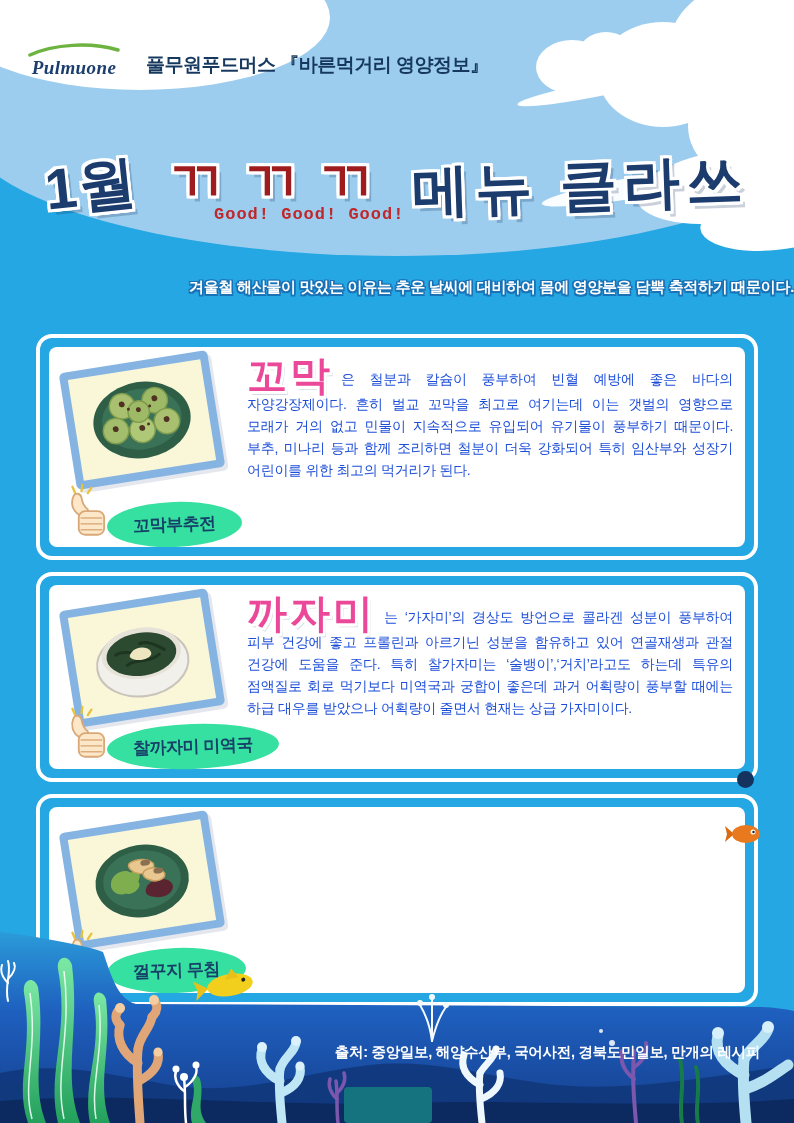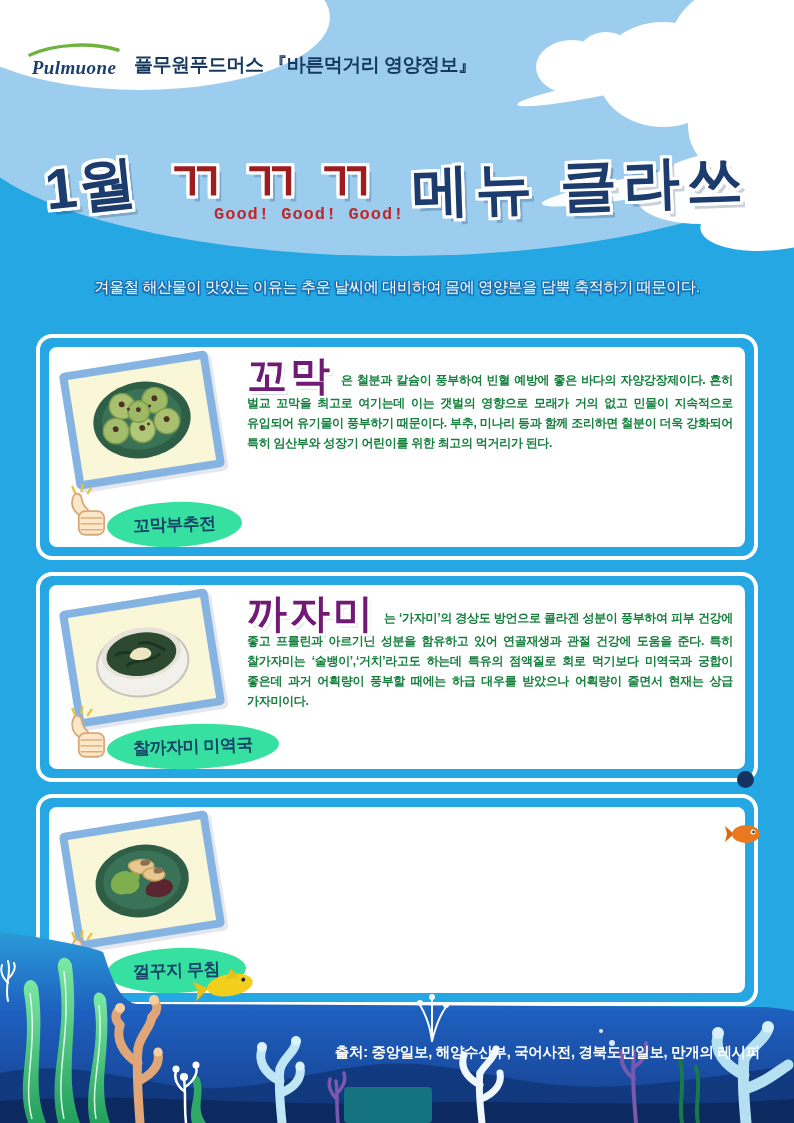--- a/index.html
+++ b/index.html
@@ -22,67 +22,67 @@
   .c-r2   { left:668px; top:-18px; width:160px; height:140px; }
   .c-r3   { left:688px; top:66px;  width:150px; height:120px; }
   .c-r4   { left:742px; top:30px;  width:120px; height:160px; }
   .c-s1   { left:536px; top:40px;  width:72px;  height:54px; }
   .c-s2   { left:578px; top:32px;  width:56px;  height:46px; }
   .c-sw1  { left:516px; top:82px;  width:158px; height:15px; transform:rotate(-11deg); }
   .c-b1   { left:636px; top:150px; width:190px; height:72px; transform:rotate(-8deg); }
   .c-b2   { left:700px; top:192px; width:150px; height:58px; transform:rotate(-6deg); }
   .c-sw2  { left:540px; top:172px; width:240px; height:22px; transform:rotate(-10deg); opacity:.95; }
   
-  .header { position:absolute; left:28px; top:32px; display:flex; align-items:flex-end; gap:14px; z-index:3; }
+  .header { position:absolute; left:28px; top:32px; display:flex; align-items:flex-end; gap:26px; z-index:3; }
   .logo { display:flex; flex-direction:column; align-items:center; }
   .logo-word { font-size:19px; font-weight:bold; font-style:italic; color:#1B3E6E; letter-spacing:.4px; font-family:"Liberation Serif", serif; }
   .header-sub { font-size:19px; font-weight:800; color:#16385F; padding-bottom:1px; letter-spacing:-0.5px;margin-top:20px; }
   
   .main-title {
     position:absolute; left:0; top:140px; width:100%; text-align:center; z-index:3;
     font-size:57px; font-weight:900; color:#1C3C6E; letter-spacing:2px; white-space:nowrap;
   }
   .main-title span { display:inline-block;
     text-shadow:-3px 0 0 #fff,3px 0 0 #fff,0 -3px 0 #fff,0 3px 0 #fff,
                 -3px -3px 0 #fff,3px 3px 0 #fff,-3px 3px 0 #fff,3px -3px 0 #fff,
                 5px 6px 0 rgba(15,40,80,.22); }
   .t-month { transform:rotate(-6deg); }
   .t-emph  { color:#9E1B1E; letter-spacing:18px; margin:8px 2px 0 12px; transform:translateY(-4px); }
   .t-rest  { transform:rotate(-2deg); letter-spacing:6px; }
   .good-line { position:absolute; left:214px; top:205px; z-index:3;
     color:#C0272B; font-weight:800; font-size:17px; letter-spacing:1px;font-family:Liberation Mono, monospace; }
   
-  .intro { position:absolute; left:0; top:276px; width:100%; text-align:center; z-index:3;
-    color:#fff; font-size:15px; font-weight:400; line-height:1.5; letter-spacing:-0.3px;
+  .intro { position:absolute; left:0; top:276px; width:100%; text-align:right; z-index:3;
+    color:#fff; font-size:15px; font-weight:700; line-height:1.5; letter-spacing:-0.3px;
     text-shadow:-1.5px 0 0 #1A72B6,1.5px 0 0 #1A72B6,0 -1.5px 0 #1A72B6,0 1.5px 0 #1A72B6,
                 -1.5px -1.5px 0 #1A72B6,1.5px 1.5px 0 #1A72B6,-1.5px 1.5px 0 #1A72B6,1.5px -1.5px 0 #1A72B6; }
   
   .card { position:absolute; left:36px; width:722px; border:4px solid #fff;
     border-radius:16px; padding:9px; z-index:3; }
   .card-1 { top:334px; height:226px; }
   .card-2 { top:572px; height:210px; }
   .card-3 { top:794px; height:212px; }
   .card-inner { width:100%; height:100%; background:#fff; border-radius:8px; position:relative; }
   .photo-zone { position:absolute; left:10px; top:8px; width:186px; bottom:0; }
   .polaroid { position:absolute; left:8px; top:6px; width:150px; height:118px;
     background:#FAF7D9; border:8px solid #86B4E2; border-radius:5px;
     transform:rotate(-9deg); display:flex; align-items:center; justify-content:center;
     box-shadow:3px 4px 0 rgba(30,60,110,.12); }
   .thumb { position:absolute; left:-2px; bottom:4px; width:58px; height:60px; z-index:2; }
   .badge { position:absolute; left:48px; bottom:0; background:#35E0A0; border-radius:50%;
     padding:11px 26px; white-space:nowrap; transform:rotate(-2deg); z-index:1;
     color:#174068; font-weight:800; font-size:17px; letter-spacing:-0.5px; }
   .card-text { position:absolute; left:198px; top:10px; right:12px; }
   .cpara { text-align:justify; word-break:keep-all; }
-  .ctitle { font-size:40px; line-height:.9; font-weight:900; color:#701a75; letter-spacing:3px;
+  .ctitle { font-size:40px; line-height:.9; font-weight:900; color:#ec4899; letter-spacing:3px;
     margin-right:8px; vertical-align:-5px;
     text-shadow:-2.5px 0 0 #fff,2.5px 0 0 #fff,0 -2.5px 0 #fff,0 2.5px 0 #fff,
                 -2.5px -2.5px 0 #fff,2.5px 2.5px 0 #fff,-2.5px 2.5px 0 #fff,2.5px -2.5px 0 #fff,
                 3px 4px 0 rgba(23,55,107,.18); }
-  .cbody { font-size:12px; font-weight:700; color:#15803d; line-height:1.58; letter-spacing:-0.3px; }
+  .cbody { font-size:14px; font-weight:400; color:#1d4ed8; line-height:1.58; letter-spacing:-0.3px; }
   
   .sea { position:absolute; left:0; top:923px; z-index:4; }
   .sources { position:absolute; right:34px; top:1011px; z-index:6;
     color:#fff; font-size:14.5px; font-weight:700; letter-spacing:-0.3px;margin-top:32px; }
   .fish-orange { position:absolute; left:724px; top:822px; z-index:6; }
   .dark-dot { position:absolute; left:737px; top:771px; width:17px; height:17px;
     background:#15335F; border-radius:50%; z-index:5; }
 </style>
 </head>
 <body>

